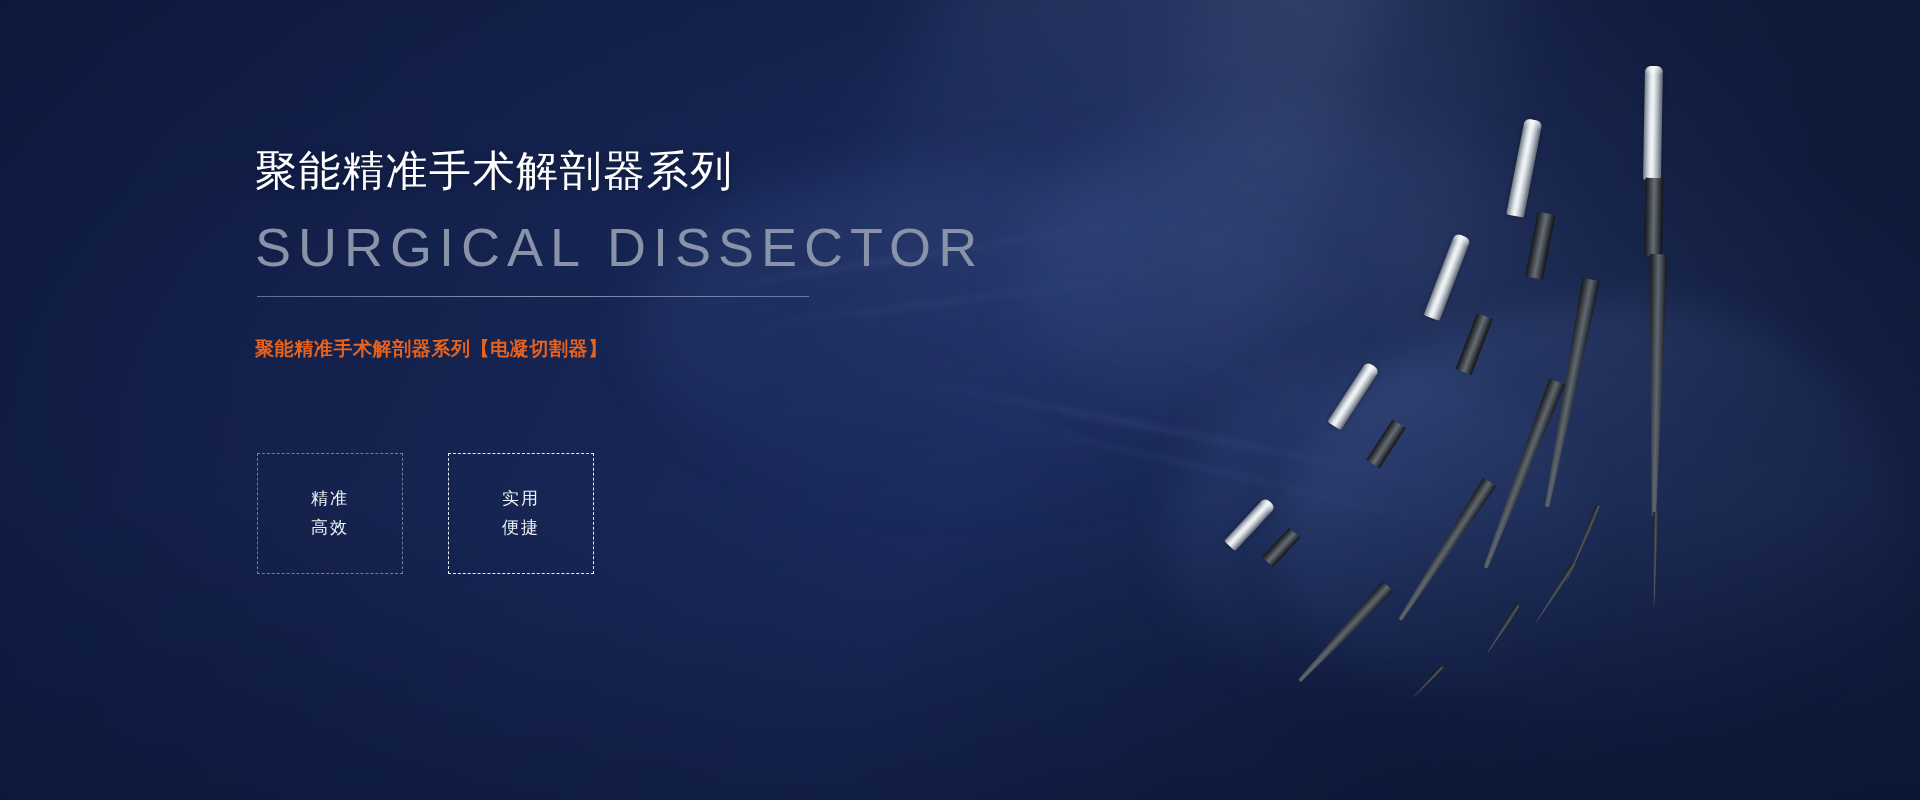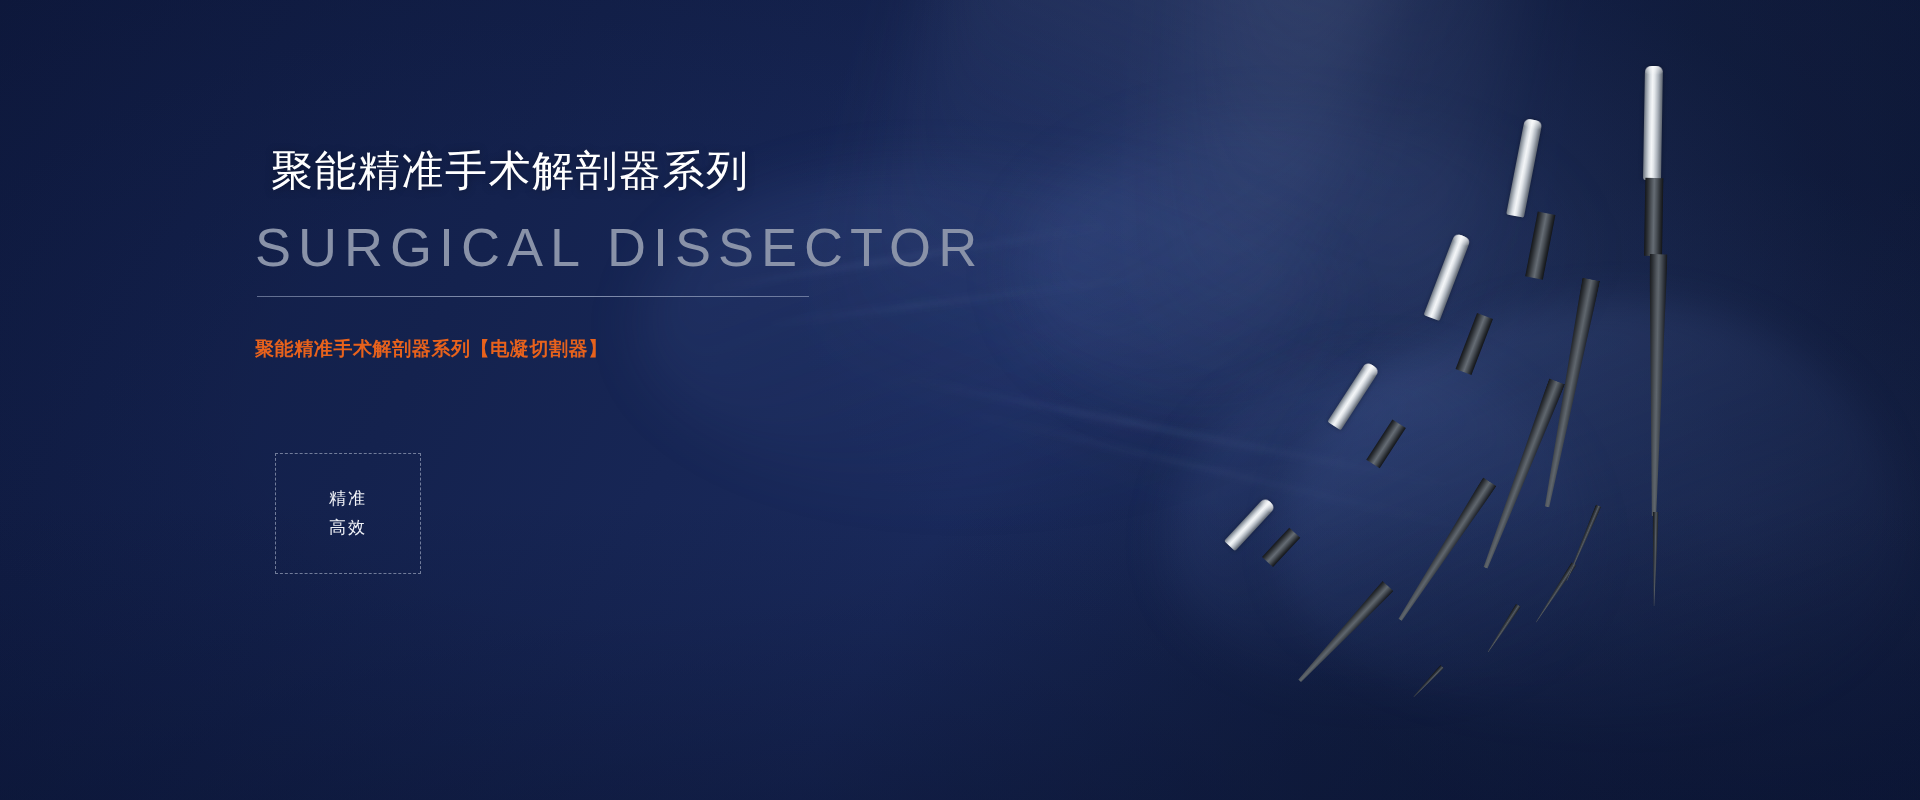--- a/index.html
+++ b/index.html
@@ -88,41 +88,40 @@
   }
 
   
   .content { position:absolute; left:255px; top:0; width:820px; height:800px; }
 
   .title-cn {
     position:absolute; top:143px; left:0;
     font-size:42px; font-weight:400; color:#ffffff;
     letter-spacing:1.5px; white-space:nowrap;
     text-shadow:0 1px 8px rgba(0,0,0,0.35);
-    margin-left:16px;
   }
   .title-en {
     position:absolute; top:216px; left:0;
     font-size:54px; font-weight:300; color:#8992a8;
     letter-spacing:7px; white-space:nowrap;
   }
   .divider {
     position:absolute; top:296px; left:2px;
     width:552px; height:1px;
     background:linear-gradient(90deg, rgba(160,172,200,0.55) 0%, rgba(160,172,200,0.80) 50%, rgba(160,172,200,0.58) 100%);
   }
   .subtitle {
     position:absolute; top:336px; left:0;
     font-size:19px; font-weight:700; color:#e8621c;
     letter-spacing:0.6px; white-space:nowrap;
   }
 
   
   .features {
-    position:absolute; top:453px; left:20px;
+    position:absolute; top:453px; left:2px;
     display:flex; gap:45px;
   }
   .feature {
     width:146px; height:121px;
     display:flex; flex-direction:column;
     align-items:center; justify-content:center;
     border:1px dashed rgba(200,208,226,0.52);
     color:#f0f2f7; font-size:17px; line-height:1.65;
     letter-spacing:2px;
   }
@@ -267,16 +266,20 @@
 
     <div class="divider"></div>
 
     <div class="subtitle">聚能精准手术解剖器系列【电凝切割器】</div>
 
     <div class="features">
       <div class="feature">
         <span>精准</span>
         <span>高效</span>
       </div>
+      <div class="feature bright">
+        <span>实用</span>
+        <span>便捷</span>
+      </div>
     </div>
   </div>
 
 </div>
 
 </body></html>

